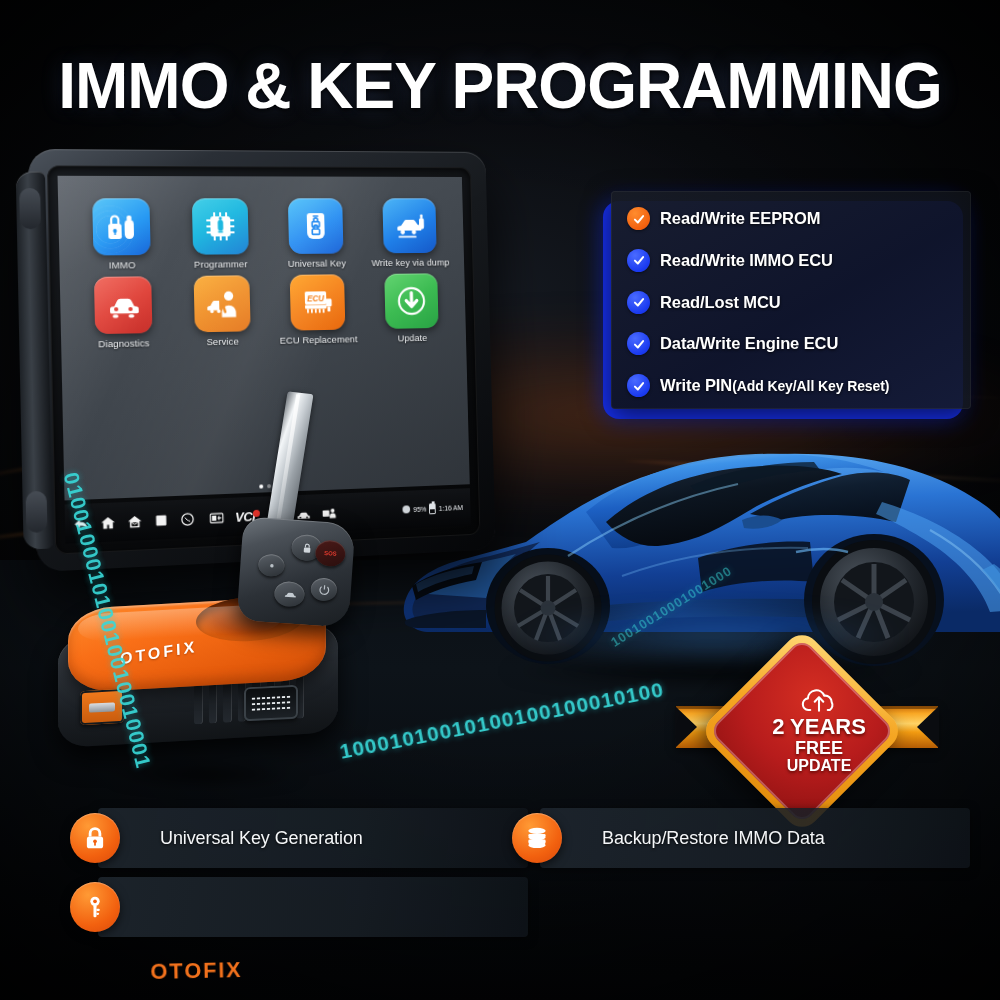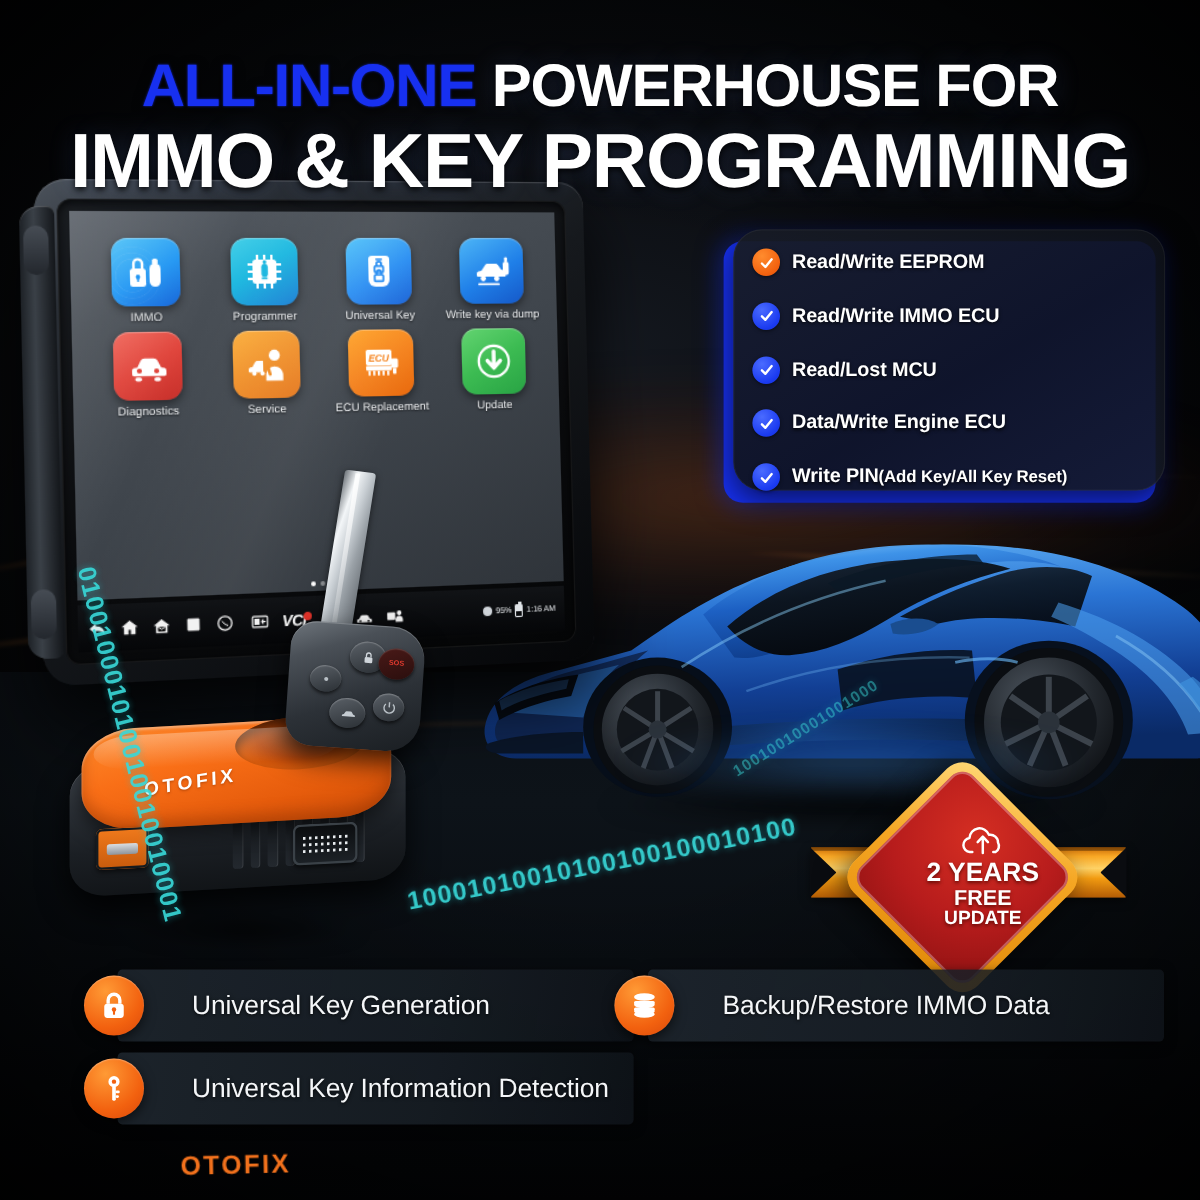--- a/index.html
+++ b/index.html
@@ -352,24 +352,24 @@
     z-index:42;
   }
   .panel-accent{
     position:absolute; left:-8px; top:10px; width:360px; height:218px;
     border-radius:16px;
     background:#1730f0;
     box-shadow:0 0 22px rgba(23,48,240,.6);
   }
   .panel-card{
     position:absolute; inset:0;
-    border-radius:24px;
+    border-radius:4px;
     background:linear-gradient(150deg, rgba(24,28,36,.94), rgba(14,17,22,.90) 55%, rgba(20,24,31,.88));
     box-shadow:inset 0 0 0 1px rgba(255,255,255,.05), 0 8px 26px rgba(0,0,0,.6);
-    padding:16px 14px 0 16px;
+    padding:16px 14px 12px 16px;
     display:flex; flex-direction:column; justify-content:space-between;
   }
   .feat{
     display:flex; align-items:center; gap:10px;
   }
   .chk{
     width:23px;height:23px;border-radius:50%;
     flex:0 0 23px;
     display:flex;align-items:center;justify-content:center;
     box-shadow:0 1px 3px rgba(0,0,0,.5);
@@ -452,44 +452,40 @@
   }
   .bbox-ico{
     position:absolute; left:-28px; top:50%; transform:translateY(-50%);
     width:50px;height:50px;border-radius:50%;
     background:radial-gradient(circle at 36% 26%, #ff9a35, #f2610f 62%, #d9480a 100%);
     display:flex;align-items:center;justify-content:center;
     box-shadow:0 3px 10px rgba(0,0,0,.6), inset 0 1px 1px rgba(255,255,255,.28);
   }
   .bbox-ico svg{ width:26px;height:26px;display:block; }
   .bbox-txt{
-    color:#f4f6f8; font-size:22px; line-height:1.12;
+    color:#f4f6f8; font-size:18px; line-height:1.12;
     letter-spacing:-.1px;
     text-shadow:0 1px 3px rgba(0,0,0,.8);
   }
 </style>
 </head>
 <body>
 
 <div id="stage">
 
   <div class="bg-base"></div>
   <div class="bg-floor"></div>
   <div class="bg-wall-glow"></div>
   <div class="streak s1"></div>
   <div class="streak s2"></div>
   <div class="streak s3"></div>
   <div class="streak s4"></div>
   <div class="streak s5"></div>
 
   <div class="headline">
-    <span class="ln hl-1">
-      <span class="hl-blue">ALL-IN-ONE</span>
-      <span class="hl-white">POWERHOUSE FOR</span>
-    </span>
     <span class="ln hl-2 hl-white">IMMO &amp; KEY PROGRAMMING</span>
   </div>
 
   <div class="tablet">
     <div class="tab-shell"></div>
     <div class="tab-grip"></div>
     <div class="tab-bezel">
 
       <div class="tab-screen">
 
@@ -976,19 +972,18 @@
     <div class="bbox">
       <span class="bbox-ico">
         <svg viewBox="0 0 24 24" fill="#fff">
             <circle cx="12" cy="6.8" r="4.3"></circle>
             <circle cx="12" cy="6.8" r="1.7" fill="#f2610f"></circle>
             <rect x="10.6" y="10.3" width="2.8" height="11.2" rx="1.1"></rect>
             <rect x="13.2" y="13.6" width="3.2" height="2.2" rx="1"></rect>
             <rect x="13.2" y="17.2" width="2.6" height="2.1" rx="1"></rect>
           </svg>
       </span>
-      <span class="bbox-txt">Universal Key Information Detection</span>
     </div>
 
   </div>
 
   <div class="bg-vignette"></div>
 </div>
 
 </body></html>

